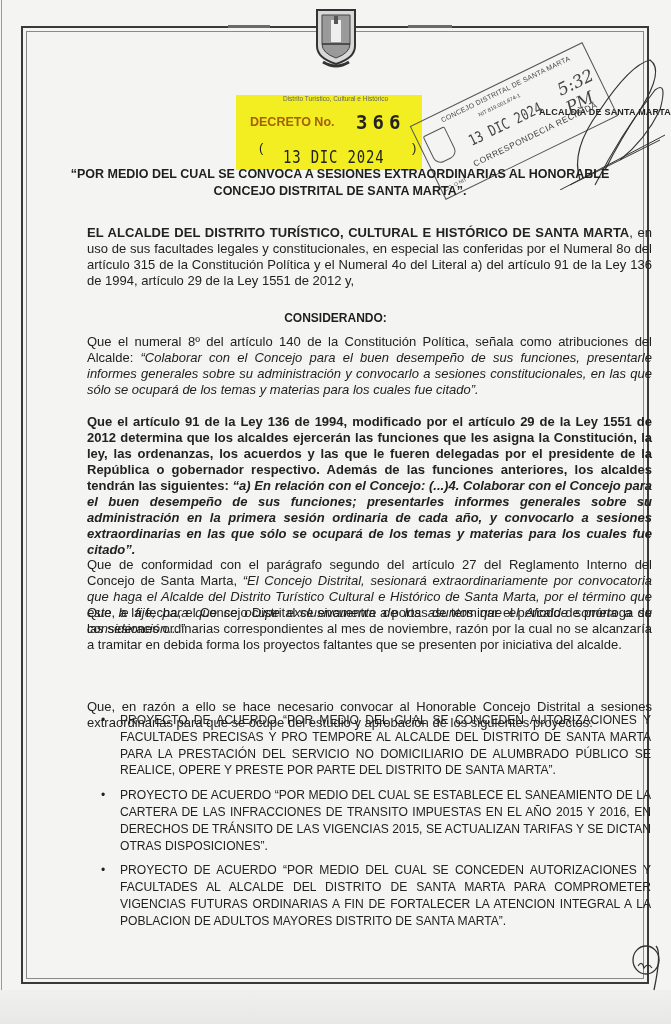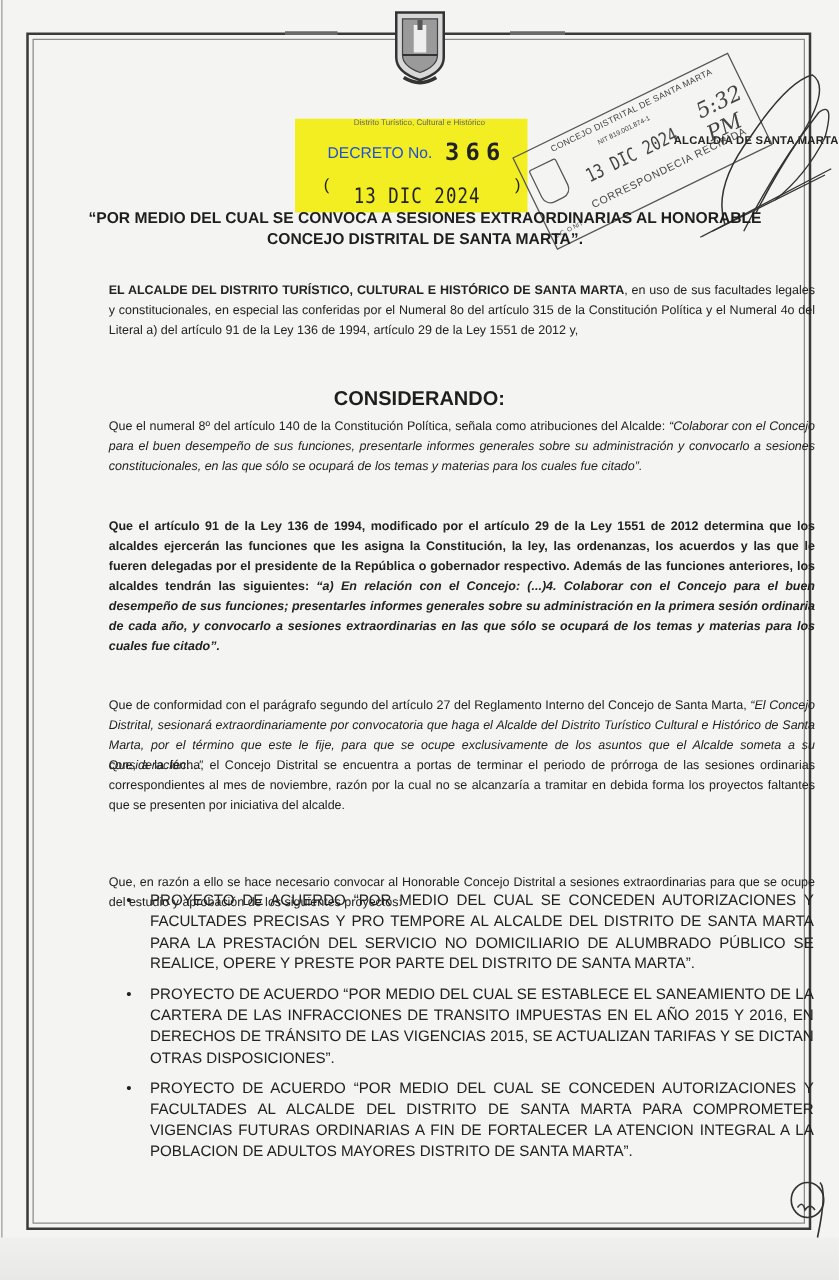--- a/index.html
+++ b/index.html
@@ -38,21 +38,21 @@
   }
   .highlight {
     position: absolute; left: 236px; top: 95px; width: 186px; height: 75px;
     background: #f2ee21;
   }
   .sub-alcaldia {
     position: absolute; left: 0; width: 671px; top: 95px;
     text-align: center; font-size: 6.5px; color: #666;
   }
   .decreto {
-    position: absolute; left: 262px; top: 115px; font-weight: normal; font-size: 12.5px; color: #1d4ed8;
+    position: absolute; left: 250px; top: 115px; font-weight: bold; font-size: 12.5px; color: #a16207;
   }
   .decreto-no {
     position: absolute; left: 356px; top: 111px; font-family: "DejaVu Sans Mono", monospace;
     font-weight: bold; font-size: 19px; letter-spacing: 5px; color: #222;
   }
   .paren-l { position: absolute; left: 259px; top: 140px; font-size: 13px; }
   .paren-r { position: absolute; left: 412px; top: 140px; font-size: 13px; }
   .decreto-date {
     position: absolute; left: 283px; top: 147px; font-family: "DejaVu Sans Mono", monospace;
     font-size: 17px; color: #222; transform: scaleX(0.82); transform-origin: left;
@@ -69,27 +69,27 @@
   }
   .stamp .s1 { position: absolute; left: 30px; top: 4px; font-size: 7px; letter-spacing: 0.3px; }
   .stamp .s2 { position: absolute; left: 66px; top: 16px; font-size: 5.5px; }
   .stamp .s3 { position: absolute; left: 46px; top: 30px; font-family: "DejaVu Sans Mono", monospace; font-size: 15px; transform: scaleX(0.8); transform-origin: left; }
   .stamp .s4 { position: absolute; left: 40px; top: 56px; font-size: 8.5px; letter-spacing: 0.6px; }
   .stamp .s5 { position: absolute; left: 148px; top: 22px; font-size: 17px; font-family: "DejaVu Serif", serif; font-style: italic; }
   .stamp .s6 { position: absolute; left: 2px; top: 68px; font-size: 5px; }
   .stamp .logo { position: absolute; left: 6px; top: 14px; width: 22px; height: 30px; border: 1px solid #555; border-radius: 2px 2px 8px 8px; }
   .signature { position: absolute; left: 560px; top: 40px; width: 110px; height: 150px; }
   .body-text {
-    position: absolute; left: 87px; width: 565px; font-size: 10px; line-height: 16px; text-align: justify; color: #222;
+    position: absolute; left: 87px; width: 565px; font-size: 13px; line-height: 16px; text-align: justify; color: #222;
   }
   .body-text .b { font-weight: bold; }
   .body-text .i { font-style: italic; }
   .considerando {
     position: absolute; left: 0; width: 671px; top: 311px; text-align: center;
-    font-weight: bold; font-size: 16px;
+    font-weight: bold; font-size: 12px;
   }
   ul.projects {
     position: absolute; left: 99px; width: 552px; margin: 0; padding: 0; list-style: none;
   }
   ul.projects li {
     position: relative; padding-left: 21px; font-size: 12.1px; line-height: 16.8px; text-align: justify;
     margin-bottom: 8px; color: #222;
   }
   ul.projects li .bullet { position: absolute; left: 2px; top: 0; }
   .initials { position: absolute; left: 628px; top: 940px; width: 40px; height: 52px; }

